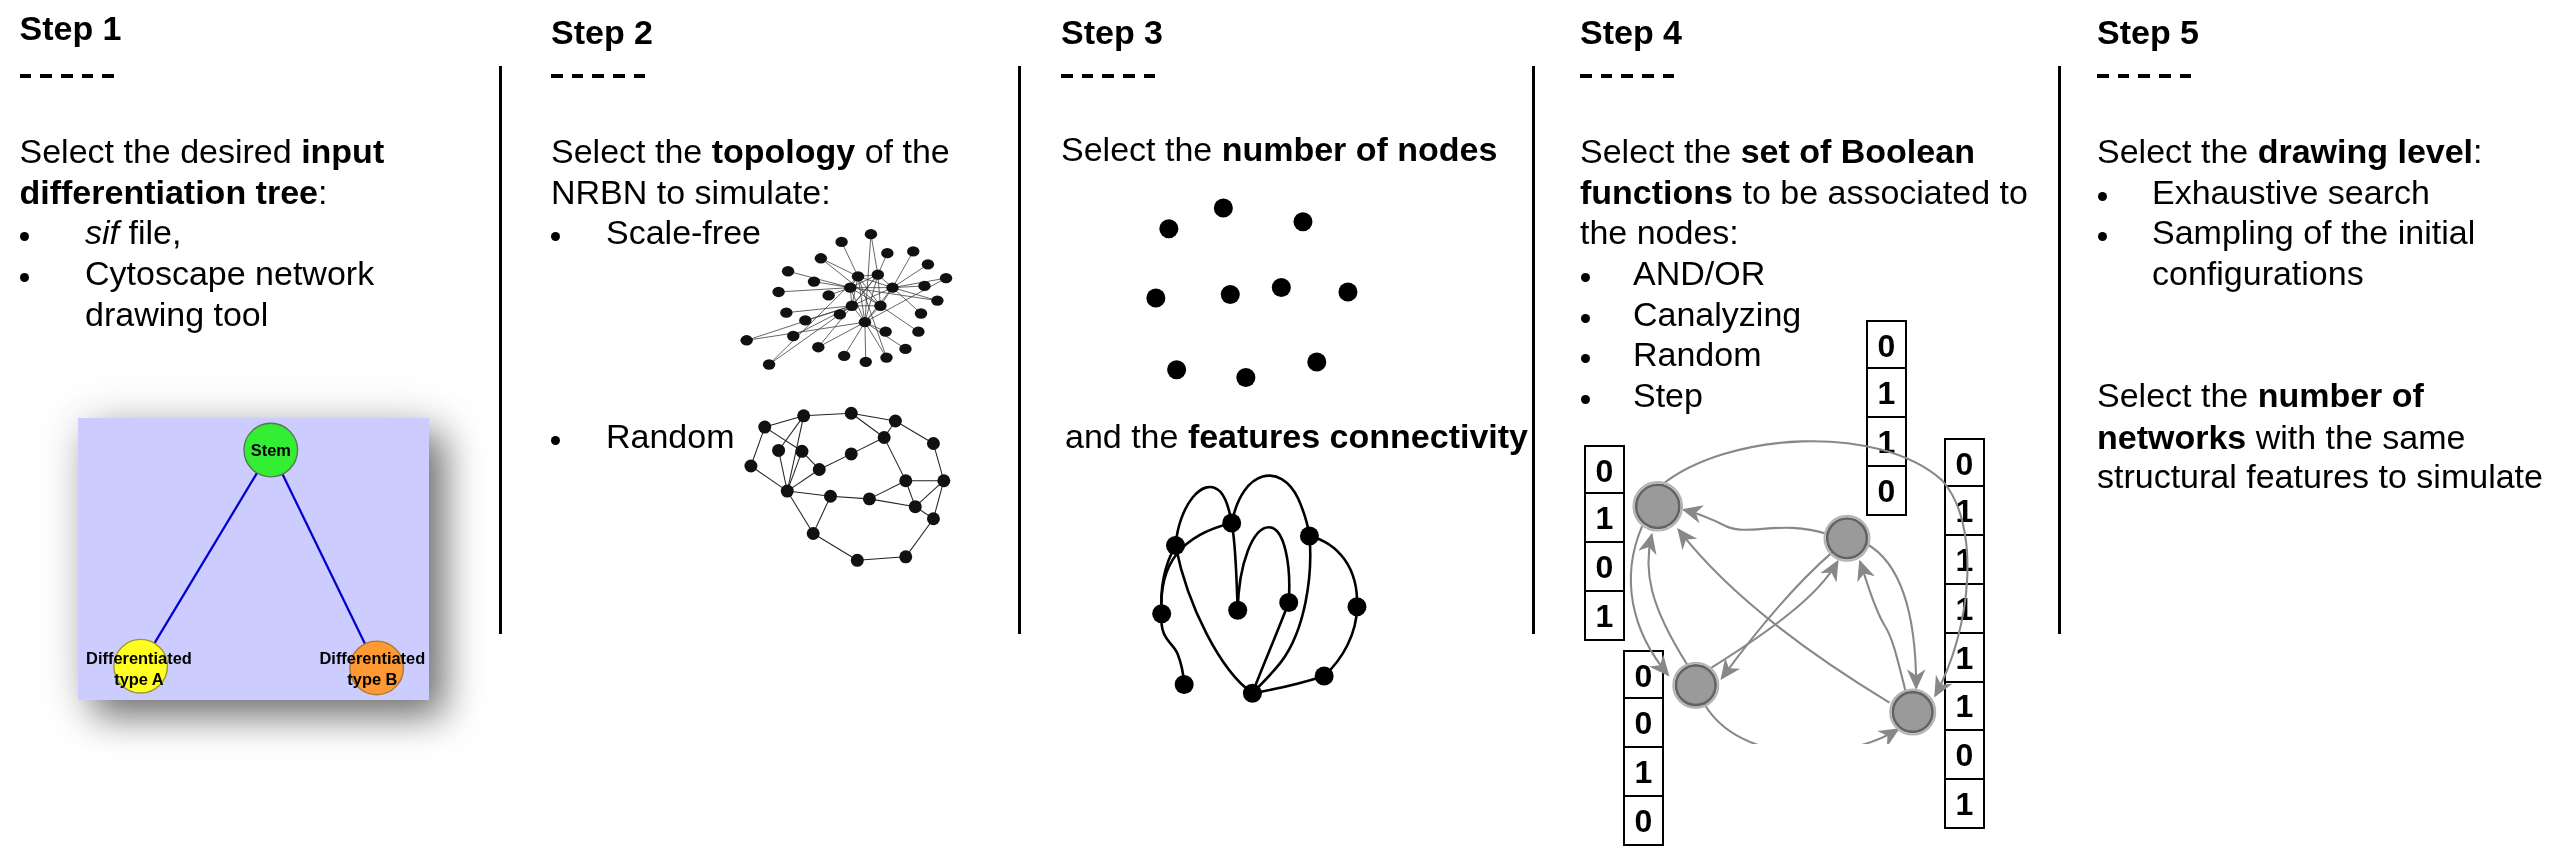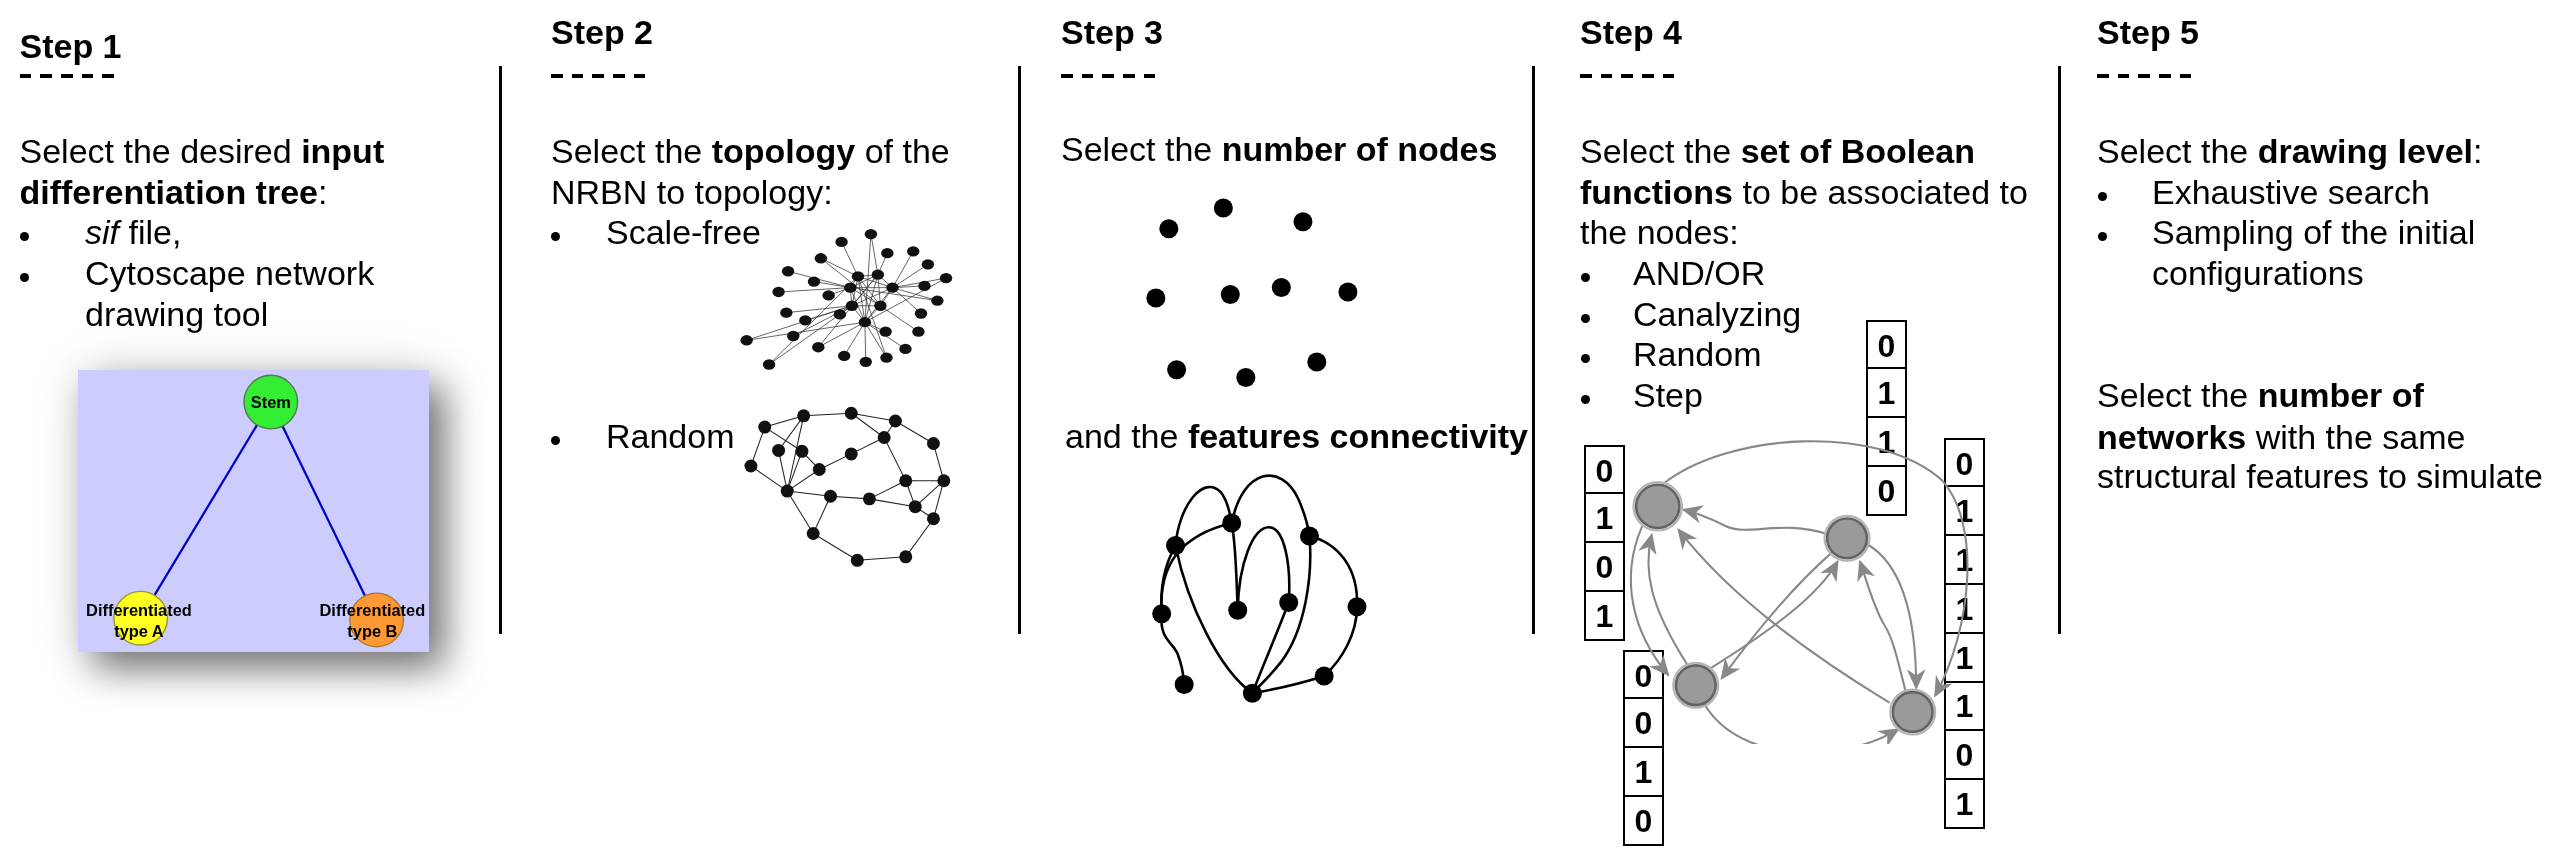--- a/index.html
+++ b/index.html
@@ -2,31 +2,31 @@
 <html style="font-size:14px"><head><meta charset="utf-8">
 <style>
 * { margin:0; padding:0; box-sizing:border-box; }
 html,body { width:2576px; height:851px; background:#fff; overflow:hidden; }
 body { font-family:"Liberation Sans", sans-serif; color:#000; position:relative; }
 .t { position:absolute; font-size:34px; line-height:41px; white-space:nowrap; }
 .bul { position:absolute; width:9px; height:9px; border-radius:50%; background:#000; margin-top:19.5px; }
 .dash { display:inline-block; width:11.7px; height:3.9px; background:#000; margin-right:9px; }
 .dashrow { position:absolute; display:flex; }
 .vline { position:absolute; top:66px; height:568px; width:2.6px; background:#000; }
-.pic { position:absolute; background:#ccccff; box-shadow: 15.6px 17.3px 35px rgba(0,0,0,0.50), 2.6px 2.6px 48px rgba(0,0,0,0.16); }
+.pic { position:absolute; background:#ccccff; box-shadow: 15.6px 17.3px 35px rgba(0,0,0,0.50), 2.6px 2.6px 48px rgba(0,0,0,0.16); margin-top: 48px; }
 .pic svg { position:absolute; left:0; top:0; }
 .nl { font-size:19px; font-weight:bold; text-anchor:middle; font-family:"Liberation Sans", sans-serif; }
 .net { position:absolute; }
 .tbl { position:absolute; background:#fff; }
 .cell { position:absolute; left:0; width:100%; border:2.4px solid #000; text-align:center;
         font-weight:bold; font-size:32px; }
 .cell + .cell { border-top:none; }
 </style></head>
 <body>
-<div class="t " style="left:19.5px;top:26px"><b>Step 1</b></div>
+<div class="t " style="left:19.5px;top:8px"><b>Step 1</b></div>
 <div class="dashrow" style="left:19.5px;top:74px">
     <span class="dash"></span>
     <span class="dash"></span>
     <span class="dash"></span>
     <span class="dash"></span>
     <span class="dash"></span>
   </div>
 <div class="t " style="left:551px;top:11.7px"><b>Step 2</b></div>
 <div class="dashrow" style="left:551px;top:74px">
     <span class="dash"></span>
@@ -64,21 +64,21 @@
 <div class="vline" style="left:1532px"></div>
 <div class="vline" style="left:2058px"></div>
 <div class="t " style="left:19.5px;top:131px">Select the desired <b>input</b></div>
 <div class="t " style="left:19.5px;top:172px"><b>differentiation tree</b>:</div>
 <div class="bul" style="left:20px;top:212px"></div>
 <div class="t " style="left:85px;top:212px"><i>sif</i> file,</div>
 <div class="bul" style="left:20px;top:253px"></div>
 <div class="t " style="left:85px;top:253px">Cytoscape network</div>
 <div class="t " style="left:85px;top:294px">drawing tool</div>
 <div class="t " style="left:551px;top:131px">Select the <b>topology</b> of the</div>
-<div class="t " style="left:551px;top:172px">NRBN to topology:</div>
+<div class="t " style="left:551px;top:172px">NRBN to simulate:</div>
 <div class="bul" style="left:551px;top:212px"></div>
 <div class="t " style="left:606px;top:212px">Scale-free</div>
 <div class="bul" style="left:551px;top:416px"></div>
 <div class="t " style="left:606px;top:416px">Random</div>
 <div class="t " style="left:1061px;top:129px">Select the <b>number of nodes</b></div>
 <div class="t " style="left:1065px;top:416px">and the <b>features connectivity</b></div>
 <div class="t " style="left:1580px;top:131px">Select the <b>set of Boolean</b></div>
 <div class="t " style="left:1580px;top:172px"><b>functions</b> to be associated to</div>
 <div class="t " style="left:1580px;top:212px">the nodes:</div>
 <div class="bul" style="left:1581px;top:253px"></div>

